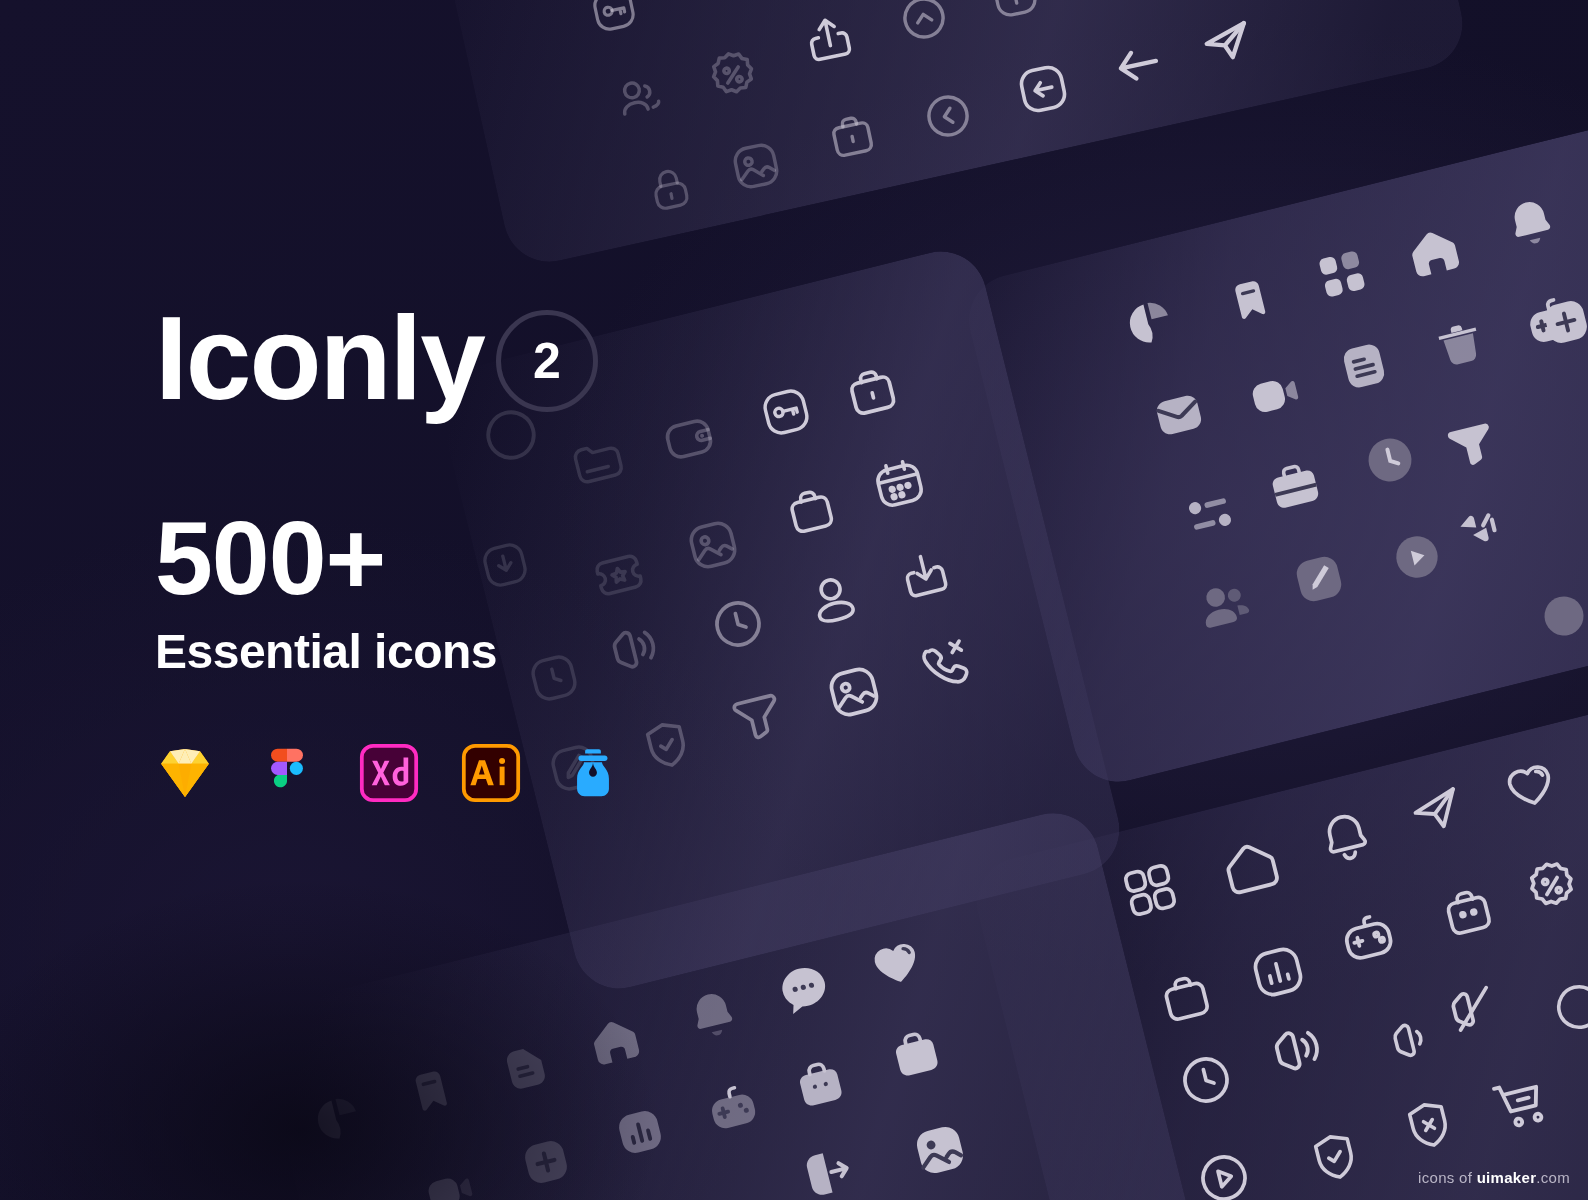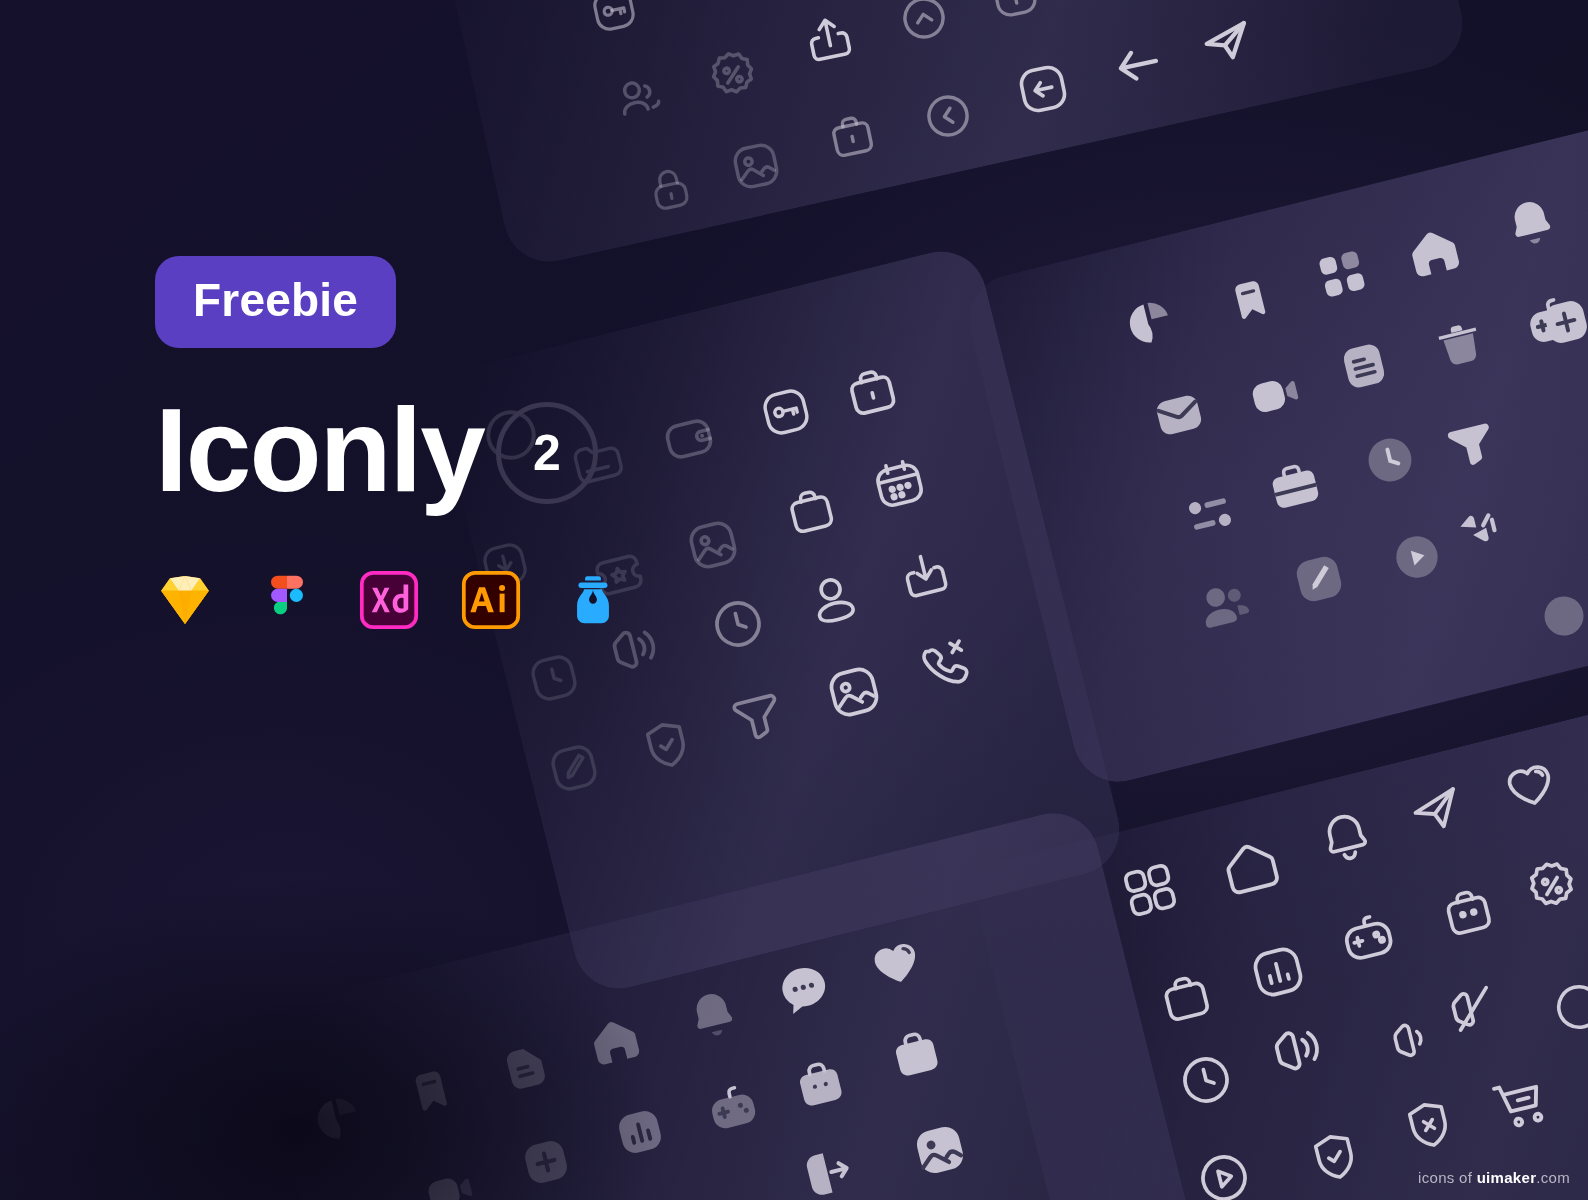--- a/index.html
+++ b/index.html
@@ -796,27 +796,28 @@
           <circle cx="8.8" cy="9" r="1.9" fill="#3d3a55"></circle>
           <path d="M3.2 17.6l4-3.6c.9-.8 2-.8 2.9 0l4.4 3.9M14 15.6l1.2-1.1c.9-.8 2-.8 2.9 0l2.1 1.9" fill="none" stroke="#3d3a55" stroke-width="1.8" stroke-linecap="round"></path>
         </svg>
     </span>
   </div>
 
   <div id="vignette"></div>
 
   <div id="content">
 
-    <div id="freebie-badge">Freebie</div>
 
     <div id="logo-row">
       <div id="logo-word">Iconly</div>
       <div id="version-badge">2</div>
     </div>
 
+    <div id="count">500+</div>
+    <div id="tagline">Essential icons</div>
 
     <div id="apps">
 
       <span class="app" title="Sketch">
         <svg viewBox="0 0 64 64">
           <path d="M16 8.8L32 6.4l16 2.4 9.4 13.2L32 57.6 6.6 22z" fill="#FDAD00"></path>
           <path d="M6.6 22h50.8L32 57.6z" fill="#FDAD00"></path>
           <path d="M16 8.8L6.6 22h18.6z" fill="#FDD231"></path>
           <path d="M48 8.8L57.4 22H38.8z" fill="#FDD231"></path>
           <path d="M25.2 22h13.6L32 6.4z" fill="#FEEEB7"></path>

